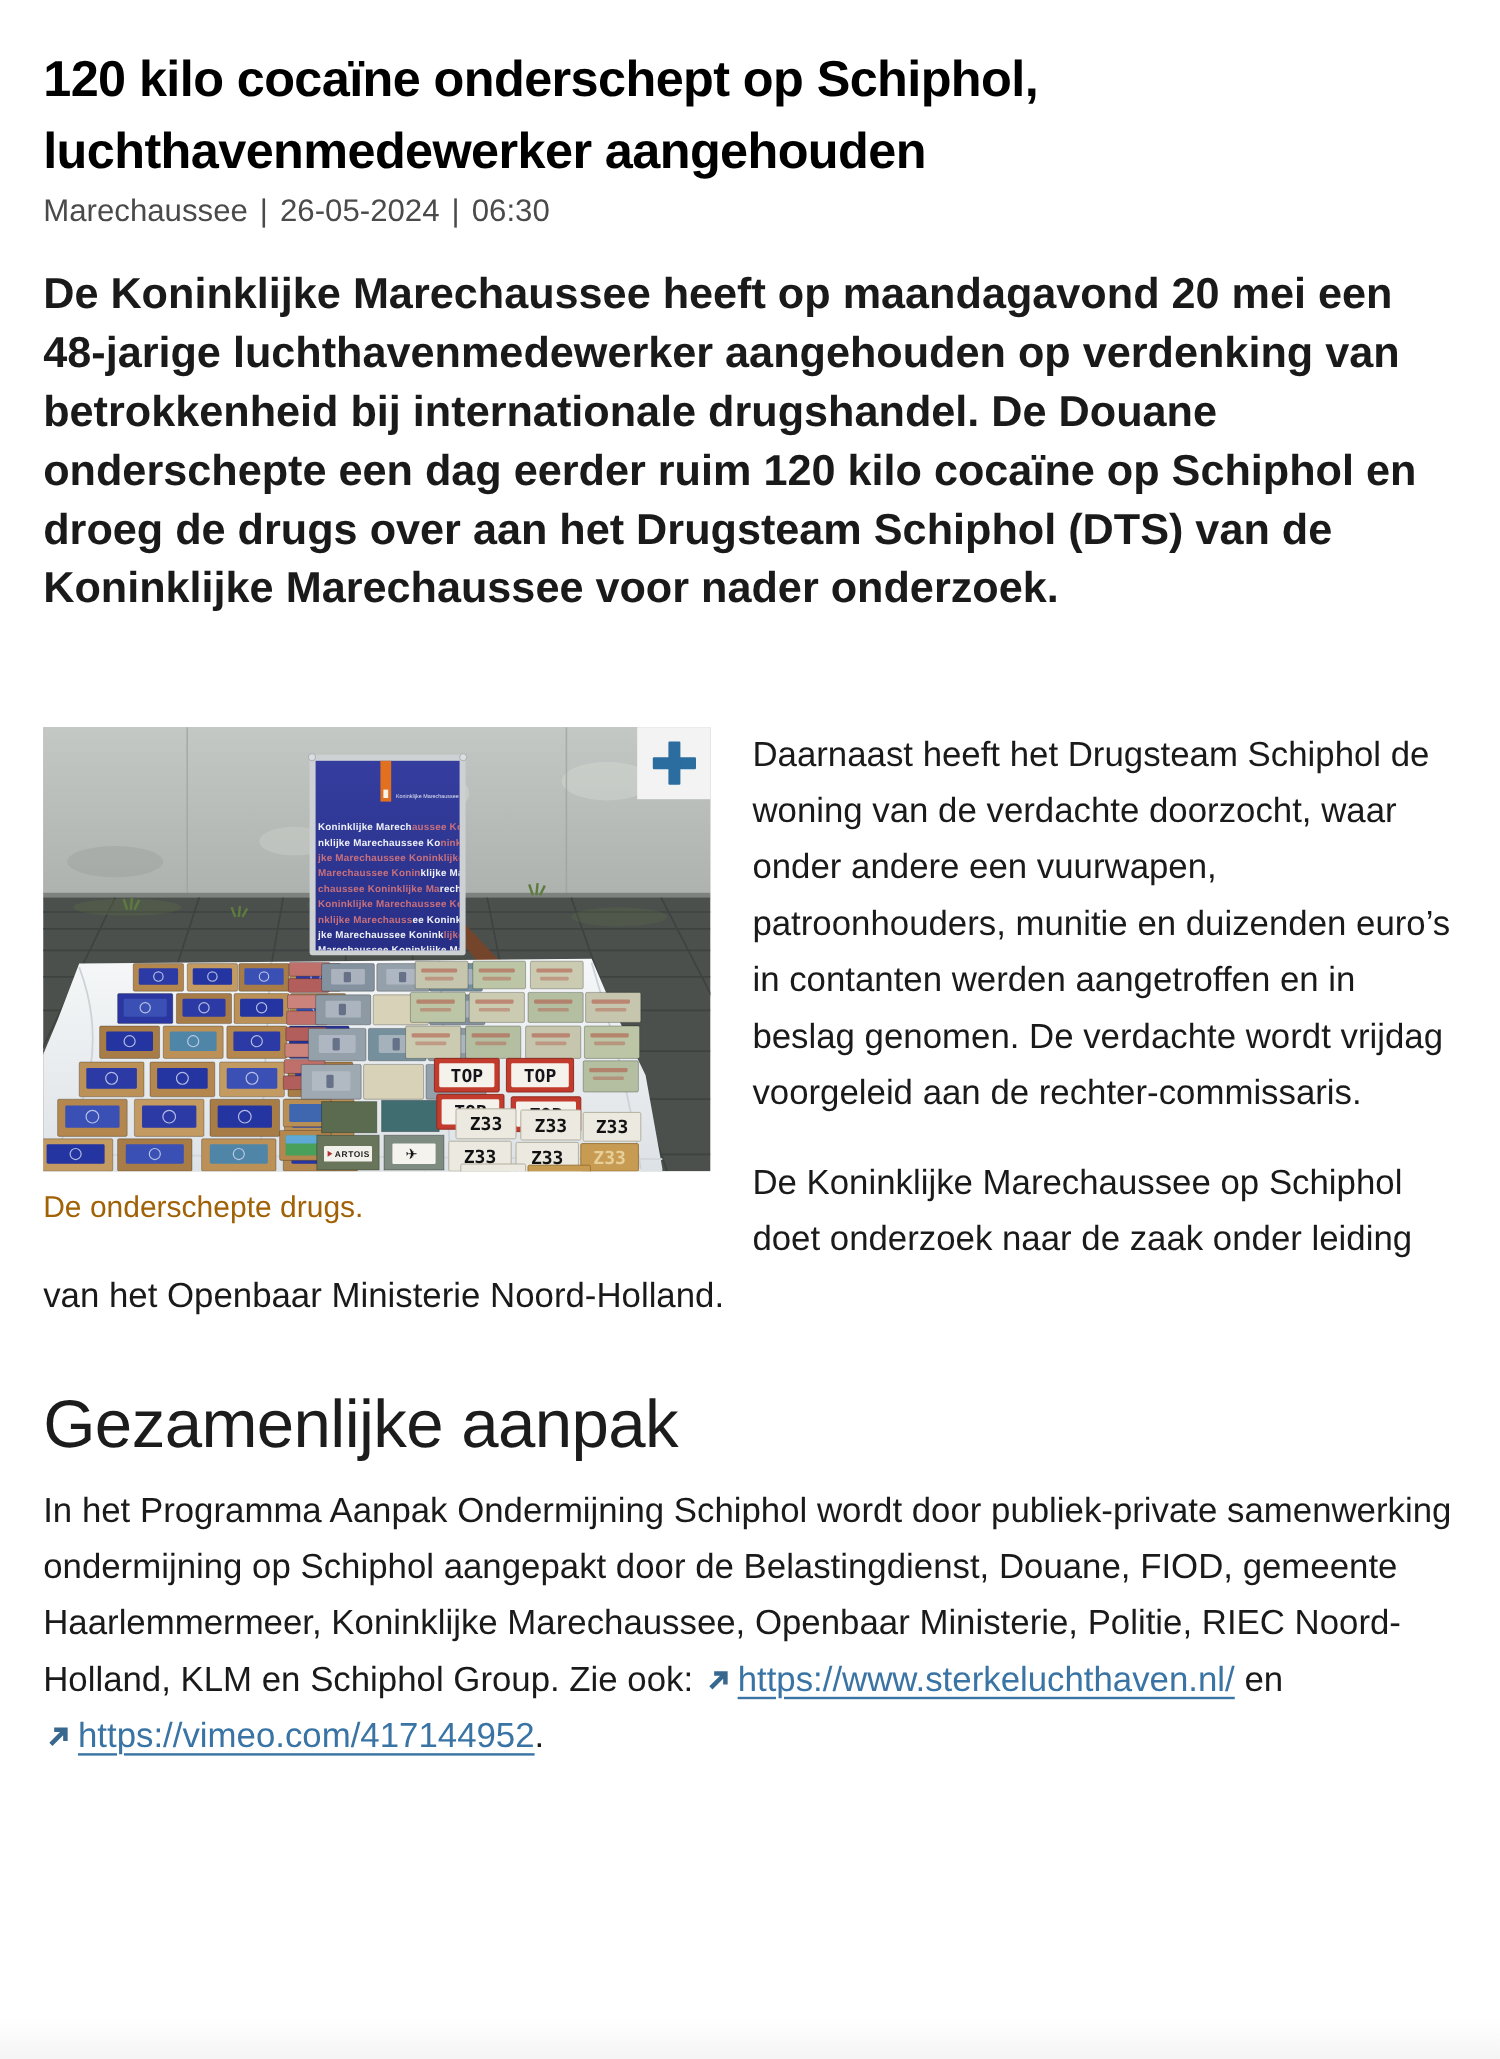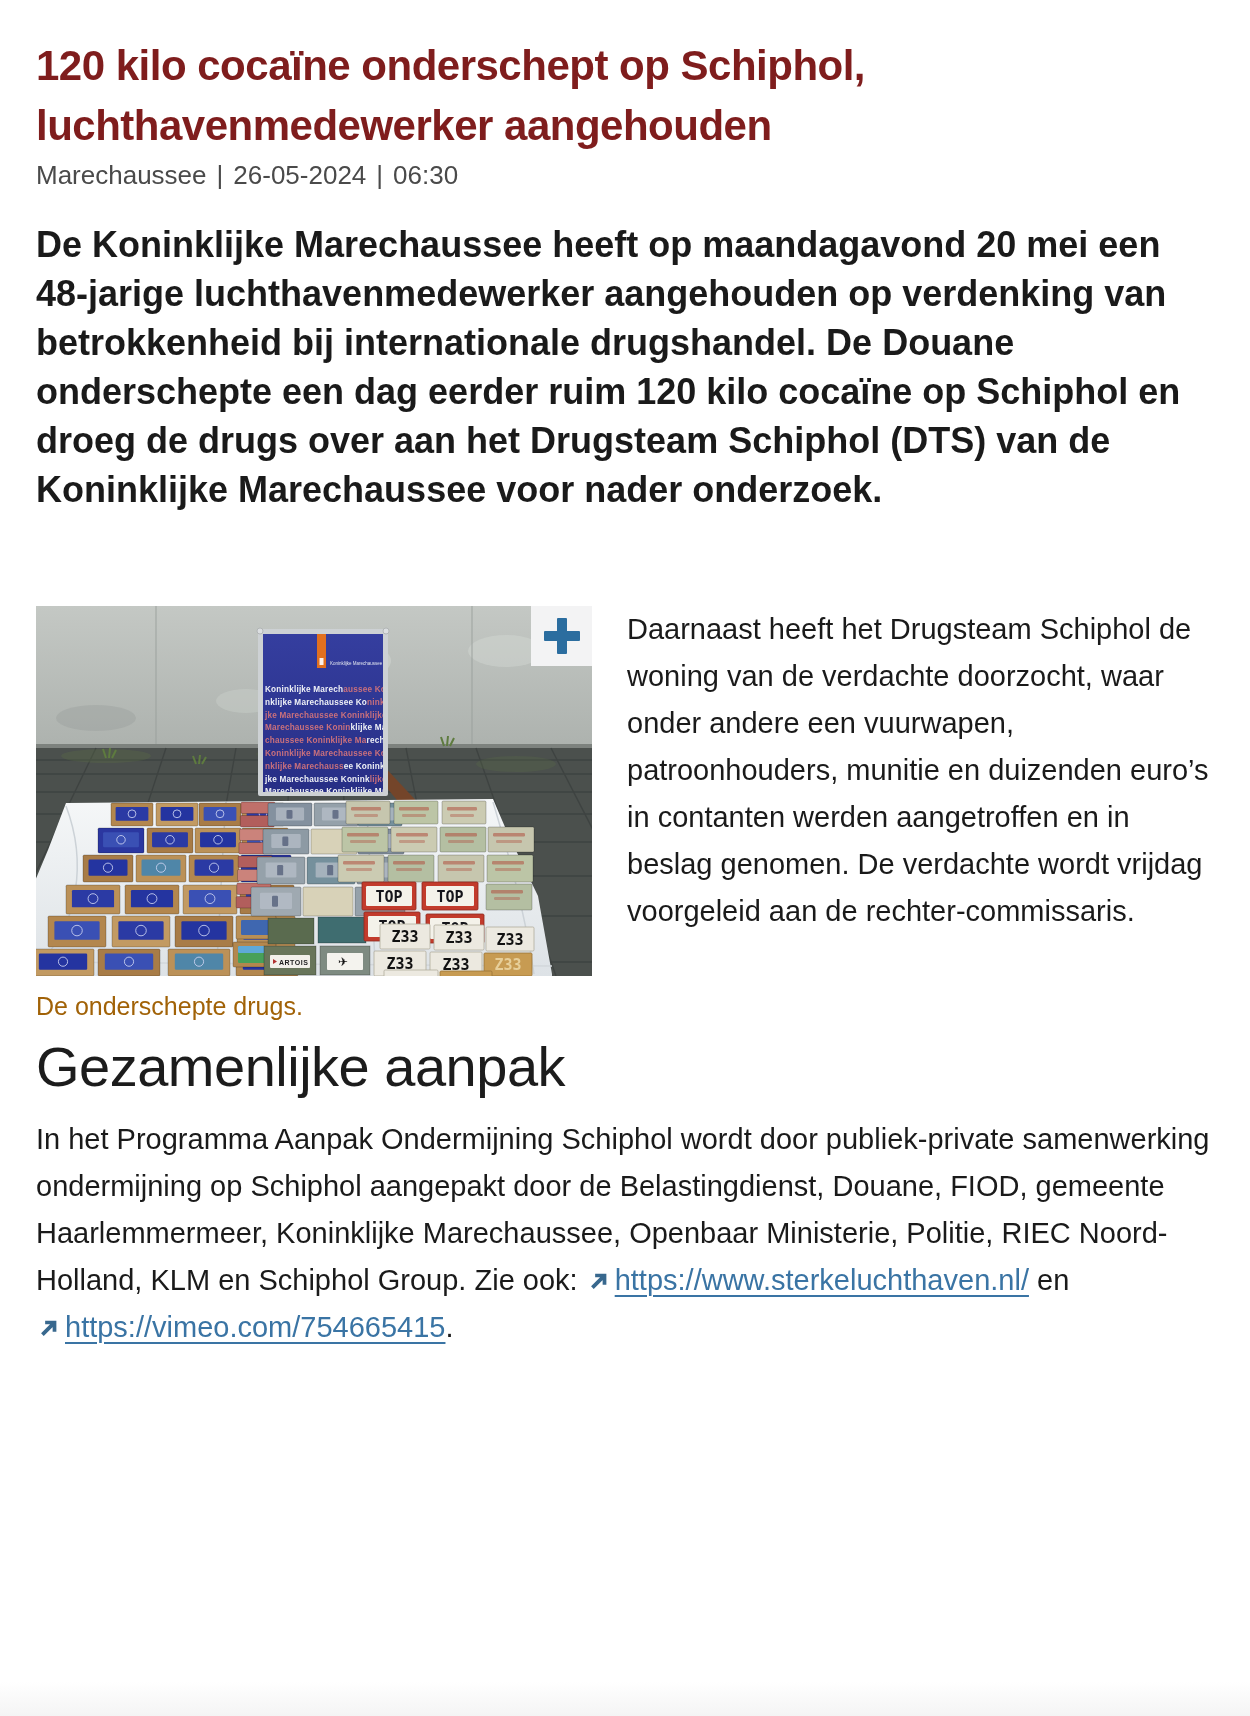--- a/index.html
+++ b/index.html
@@ -4,21 +4,21 @@
 <style>
   html,body{margin:0;padding:0;}
   body{
     width:1250px;height:1716px;position:relative;overflow:hidden;
     background:#ffffff;color:#1a1a1a;
     font-family:"Liberation Sans",sans-serif;
   }
   .page{padding:0 36px;position:relative;}
   h1{
     margin:36px 0 0;font-size:42px;line-height:60px;font-weight:700;
-    color:#7f1d1d;letter-spacing:-0.5px;
+    color:#000000;letter-spacing:-0.5px;
   }
   .meta{
     margin-top:2px;font-size:26px;line-height:34px;color:#4a4a4a;
   }
   .meta .sep{margin:0 10px;color:#4a4a4a;}
   .lead{
     margin:28px 0 14px;font-size:36px;line-height:49px;font-weight:700;color:#1a1a1a;
   }
   .article-body{margin-top:92px;}
   figure.figure{
@@ -378,24 +378,25 @@
           </g>
         </svg>
         <button class="zoom-btn" aria-label="vergroot afbeelding">
           <span class="plus"></span>
         </button>
       </div>
       <figcaption>De onderschepte drugs.</figcaption>
     </figure>
 
     <p class="body-p">Daarnaast heeft het Drugsteam Schiphol de woning van de verdachte doorzocht, waar onder andere een vuurwapen, patroonhouders, munitie en duizenden euro’s in contanten werden aangetroffen en in beslag genomen. De verdachte wordt vrijdag voorgeleid aan de rechter-commissaris.</p>
+    <p class="body-p">De Koninklijke Marechaussee op Schiphol doet onderzoek naar de zaak onder leiding van het Openbaar Ministerie Noord-Holland.</p>
   </div>
 
   <h2>Gezamenlijke aanpak</h2>
 
   <p class="body-p final"><span>In het Programma Aanpak Ondermijning Schiphol wordt door publiek-private samenwerking ondermijning op Schiphol aangepakt door de Belastingdienst, Douane, FIOD, gemeente Haarlemmermeer, Koninklijke Marechaussee, Openbaar Ministerie, Politie, RIEC Noord-Holland, KLM en Schiphol Group. Zie ook: </span><a class="ext" href="#"><svg class="ext-ic" viewBox="0 0 20 20">
           <path d="M4 16 L14 6 M6.5 5 H15 V13.5" fill="none" stroke="currentColor" stroke-width="3.4"></path>
         </svg><span>https://www.sterkeluchthaven.nl/</span></a><span> en </span><a class="ext" href="#"><svg class="ext-ic" viewBox="0 0 20 20">
           <path d="M4 16 L14 6 M6.5 5 H15 V13.5" fill="none" stroke="currentColor" stroke-width="3.4"></path>
-        </svg><span>https://vimeo.com/754665415</span></a><span>.</span></p>
+        </svg><span>https://vimeo.com/417144952</span></a><span>.</span></p>
 
   <div class="bottom-fade"></div>
 </main>
 
 </body></html>

